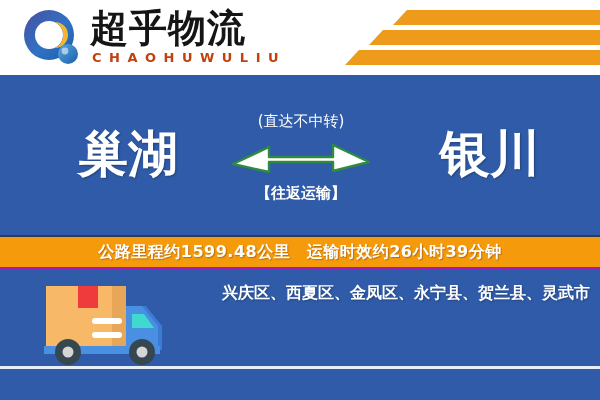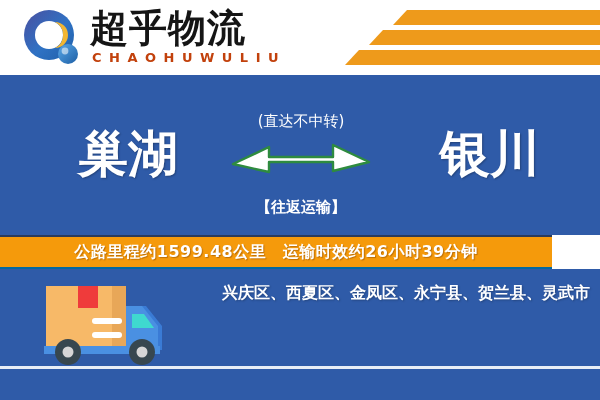--- a/index.html
+++ b/index.html
@@ -109,31 +109,30 @@
   .arrow-note-bottom {
     position: absolute;
     left: 0; top: 72px;
     width: 144px;
     text-align: center;
     font-family: "DejaVu Sans", "Liberation Sans", sans-serif;
     font-size: 15px;
     font-weight: 700;
     color: #ffffff;
     white-space: nowrap;
-    margin-top: 14px;
   }
 
   
   .info-band {
     position: absolute;
     left: 0; top: 235px;
-    width: 552px; height: 34px;
+    width: 600px; height: 34px;
     background: #f59a0b;
     border-top: 2px solid #2a3b5c;
-    border-bottom: 2px solid #0369a1;
+    border-bottom: 2px solid #a21caf;
     box-sizing: border-box;
     display: flex;
     align-items: center;
     justify-content: center;
   }
   .info-band-text {
     font-family: "DejaVu Sans", "Liberation Sans", sans-serif;
     font-size: 16px;
     font-weight: 700;
     color: #ffffff;

